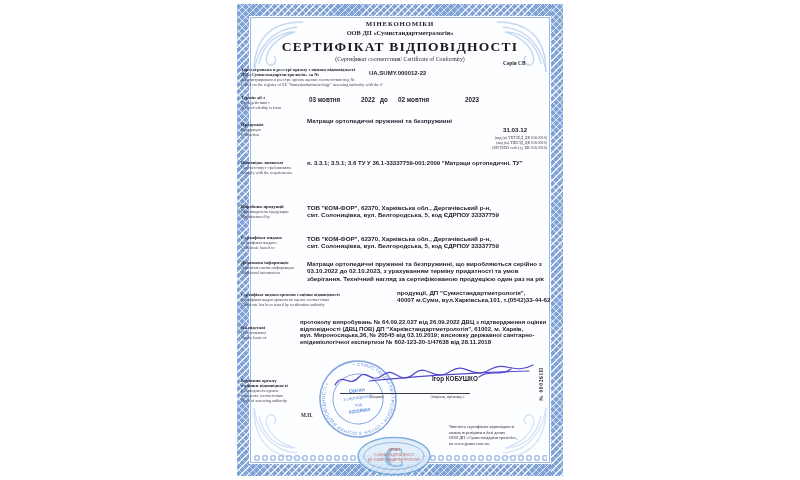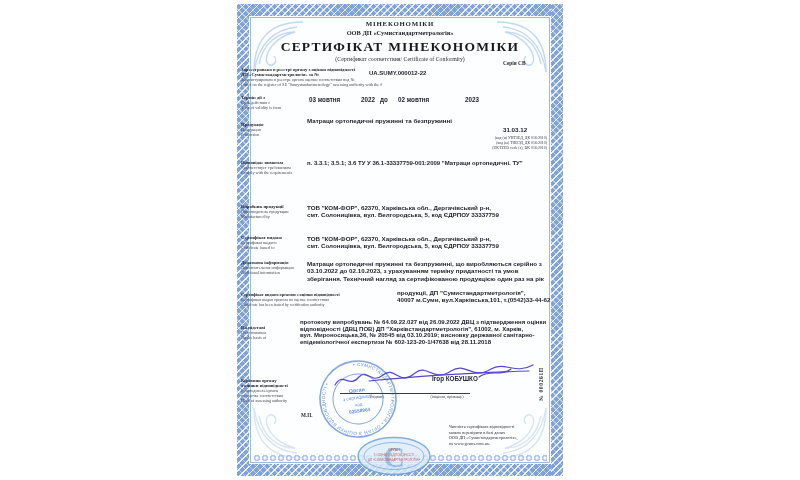--- a/index.html
+++ b/index.html
@@ -82,21 +82,21 @@
     <g stroke="#b7cfee" stroke-width="1.4" fill="none">
       <path d="M3,54 C3,20 20,4 52,4"></path>
         <path d="M3,54 C7,28 22,11 46,9"></path>
       <path d="M8,46 C12,26 26,14 44,14 C32,17 20,25 16,37 C14,44 17,48 21,47 C25,46 26,41 23,38"></path>
     </g>
   </svg>
   <div class="chain"></div>
 
   <div class="hdr ministry">МІНЕКОНОМІКИ</div>
   <div class="hdr authname">ООВ ДП «Сумистандартметрологія»</div>
-  <div class="hdr title">СЕРТИФІКАТ МІНЕКОНОМІКИ</div>
+  <div class="hdr title">СЕРТИФІКАТ ВІДПОВІДНОСТІ</div>
   <div class="hdr subtitle">(Сертификат соответствия/ Certificate of Conformity)</div>
   <div class="series">Серія СВ</div>
 
   <div class="lbl" style="left:4px;top:63px;width:160px">
     <div class="lua">Зареєстровано в реєстрі органу з оцінки відповідності</div>
     <div class="lua">ДП «Сумистандартметрологія» за №</div>
     <div class="lru">Зарегистрировано в реестре органа оценки соответствия под №</div>
     <div class="len">Listed on the register of SE "Sumystandartmetrology" assessing authority with the #</div>
   </div>
   <div class="val" style="left:132px;top:66px;font-size:6px">UA.SUMY.000012-22</div>

